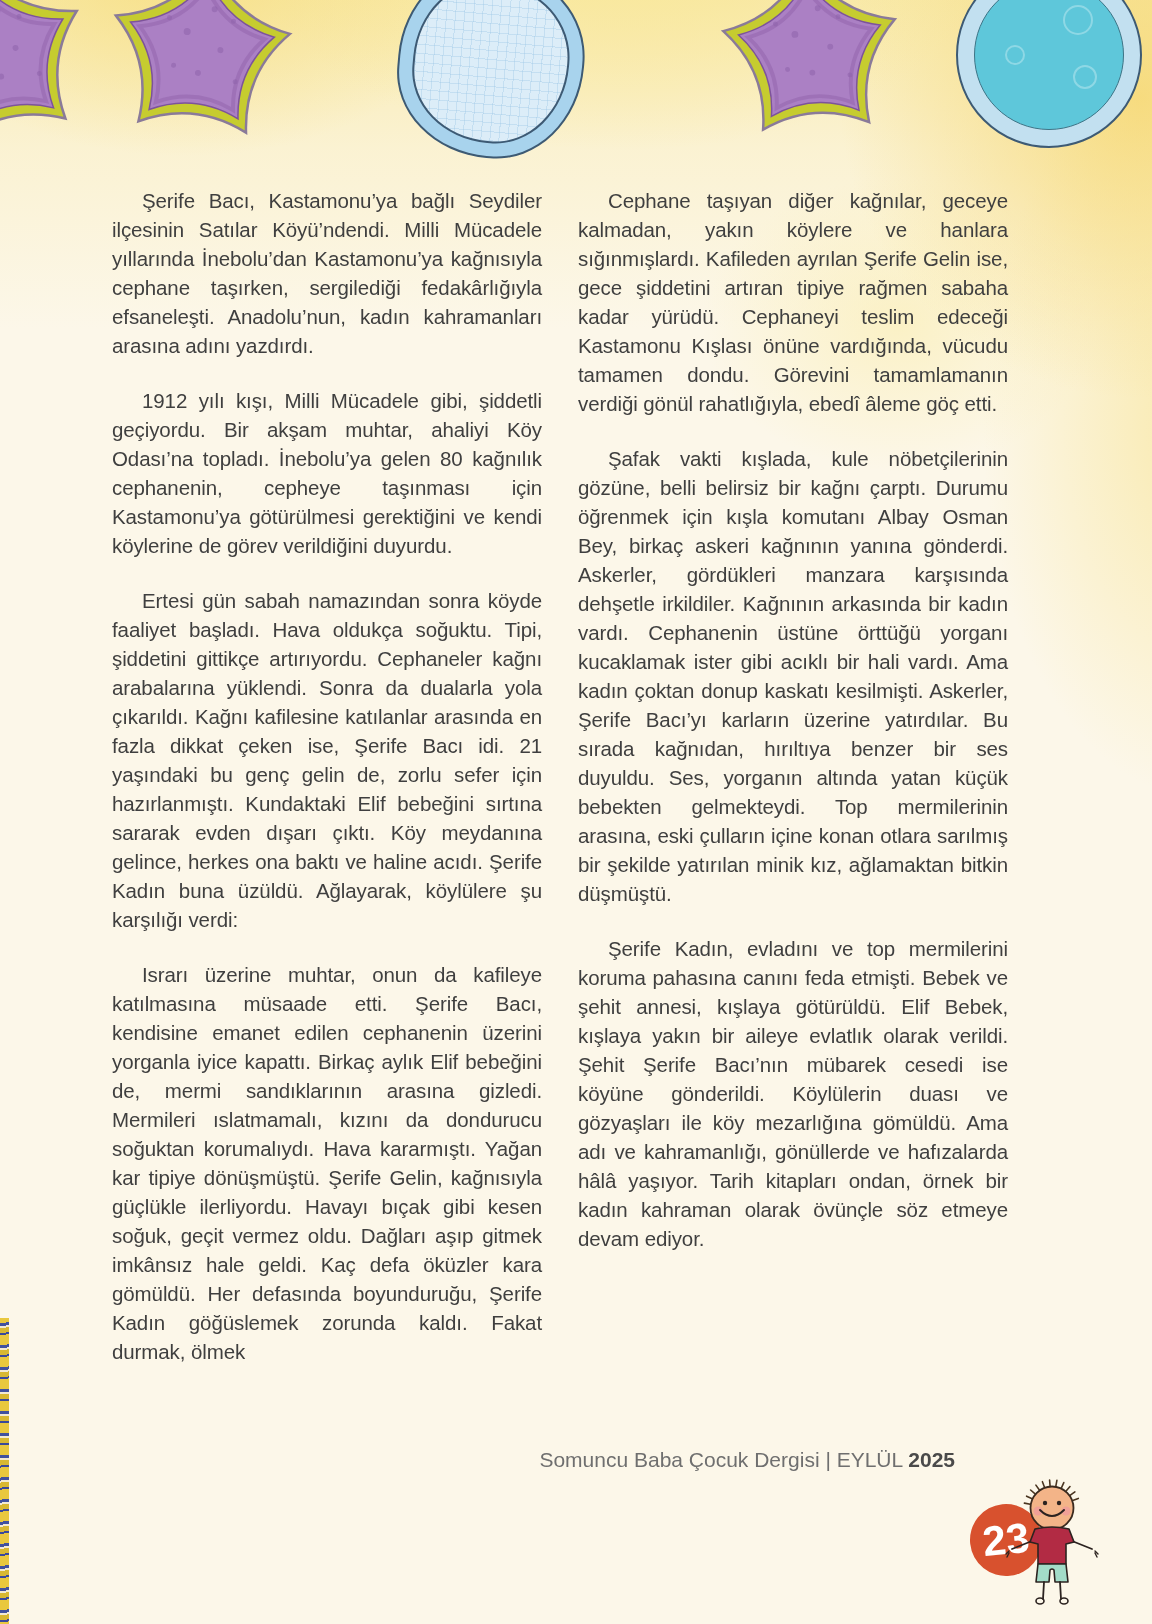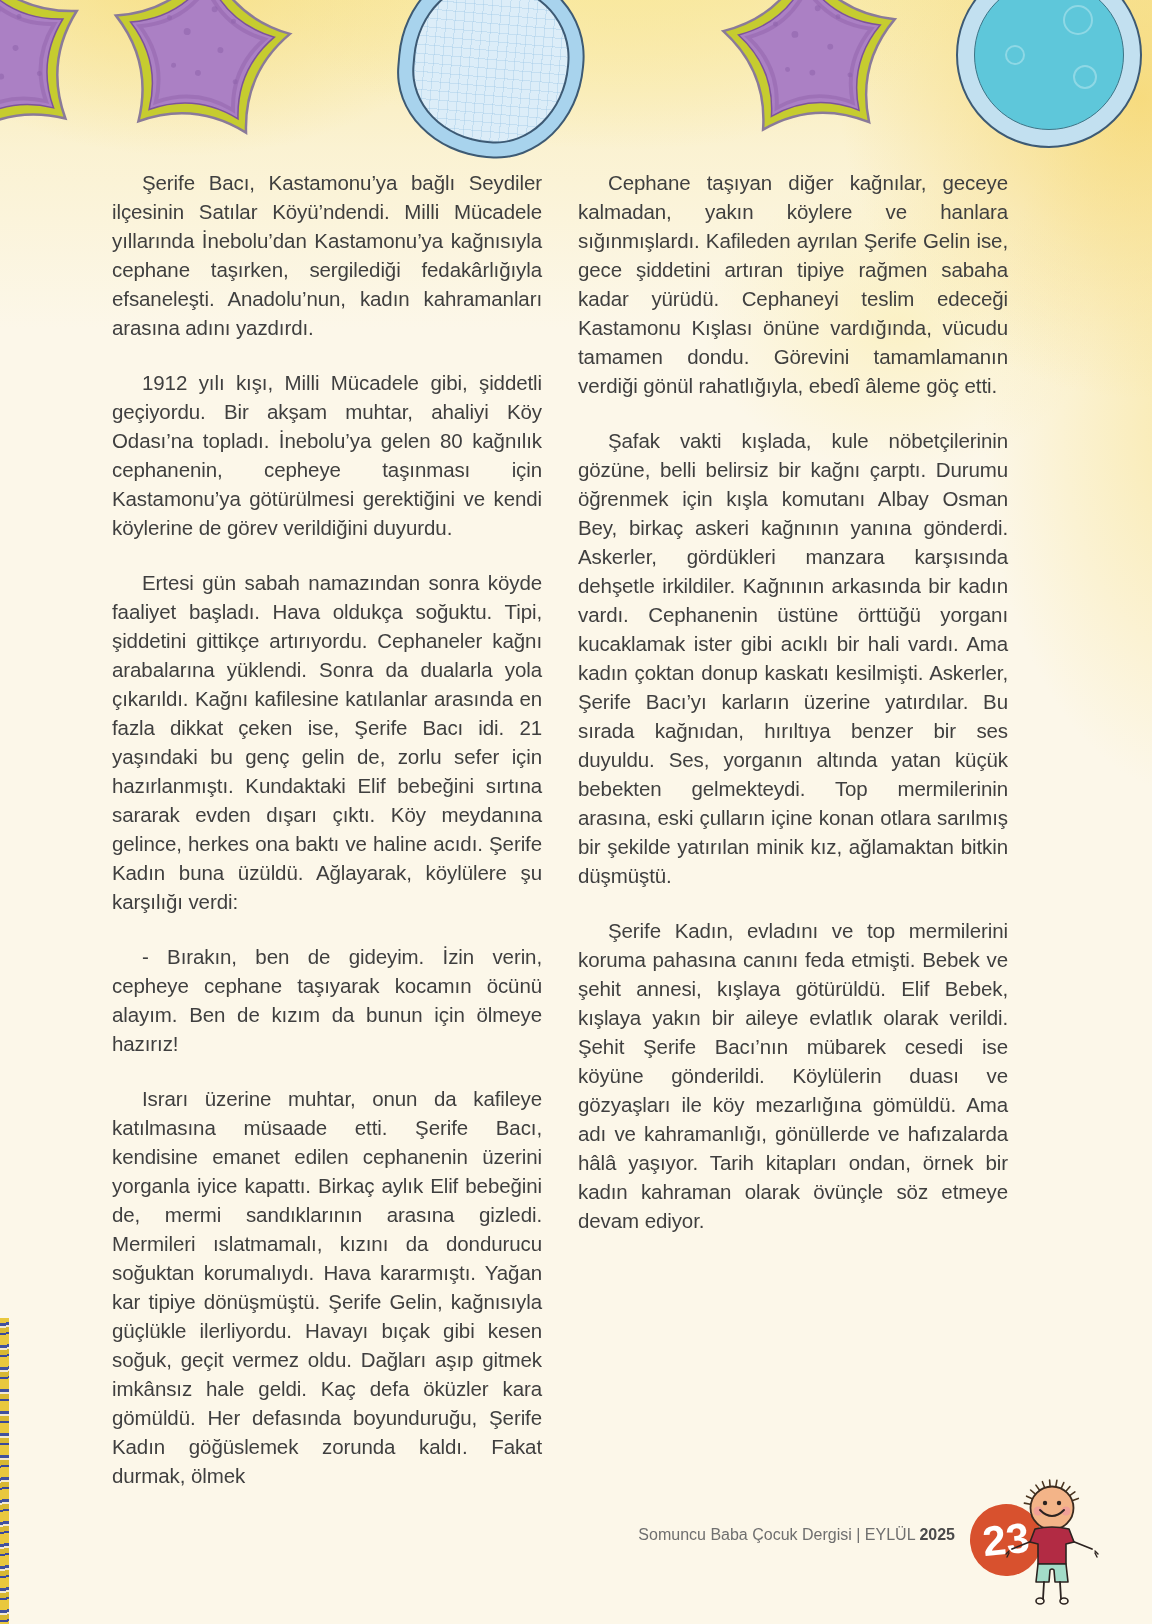--- a/index.html
+++ b/index.html
@@ -12,21 +12,21 @@
       radial-gradient(ellipse 430px 270px at 16% -2%, rgba(247,222,128,.80), rgba(247,222,128,0) 70%),
       radial-gradient(ellipse 520px 300px at 54% -4%, rgba(249,231,152,.95), rgba(249,231,152,0) 72%),
       radial-gradient(ellipse 430px 430px at 99% 6%, rgba(246,216,115,.85), rgba(246,216,115,0) 70%),
       radial-gradient(ellipse 300px 520px at 104% 26%, rgba(248,228,148,.70), rgba(248,228,148,0) 72%),
       radial-gradient(ellipse 280px 210px at 78% 20%, rgba(250,236,168,.55), rgba(250,236,168,0) 70%),
       linear-gradient(180deg, rgba(248,233,168,.9) 0px, rgba(248,233,168,.35) 150px, rgba(248,233,168,0) 330px);
     font-family:"Liberation Sans", sans-serif;
   }
   .deco{position:absolute;}
   .article{
-    position:absolute; left:112px; top:168px; width:896px;
+    position:absolute; left:112px; top:186px; width:896px;
     display:flex; gap:36px;
     color:#3f3f3f;
   }
   .col{width:430px;}
   .col p{
     margin:0 0 26px 0;
     font-size:20.5px; line-height:29px;
     text-align:justify; text-indent:30px;
     letter-spacing:-0.1px;
   }
@@ -52,22 +52,22 @@
   .circle-inner{
     position:absolute; left:16px; top:16px; right:16px; bottom:16px;
     background:#5ec7da; border:1.5px solid #3d7486; border-radius:50%;
     overflow:hidden;
   }
   .swirl{position:absolute; border:2px solid rgba(255,255,255,.30); border-radius:50%;}
   .swirl.s1{width:26px;height:26px;left:88px;top:24px;}
   .swirl.s2{width:16px;height:16px;left:30px;top:64px;}
   .swirl.s3{width:20px;height:20px;left:98px;top:84px;}
   .footer{
-    position:absolute; top:1526px; right:197px;
-    font-size:16px; color:#6f6f6f; white-space:nowrap;
+    position:absolute; top:1448px; right:197px;
+    font-size:21px; color:#6f6f6f; white-space:nowrap;
   }
   .footer .year{font-weight:bold; color:#4a4a4a;}
   .badge{
     position:absolute; left:970px; top:1504px; width:72px; height:72px;
     background:#d8512e; border-radius:50%;
     display:flex; align-items:center; justify-content:center;
     color:#ffffff; font-size:42px; font-weight:bold;
     transform:rotate(-6deg);
   }
   .mascot{position:absolute; left:1000px; top:1468px;}
@@ -131,21 +131,20 @@
       <div class="swirl s2"></div>
       <div class="swirl s3"></div>
     </div>
   </div>
 
   <div class="article">
     <div class="col">
       <p>Şerife Bacı, Kastamonu’ya bağlı Seydiler ilçesinin Satılar Köyü’ndendi. Milli Mücadele yıllarında İnebolu’dan Kastamonu’ya kağnısıyla cephane taşırken, sergilediği fedakârlığıyla efsaneleşti. Anadolu’nun, kadın kahramanları arasına adını yazdırdı.</p>
       <p>1912 yılı kışı, Milli Mücadele gibi, şiddetli geçiyordu. Bir akşam muhtar, ahaliyi Köy Odası’na topladı. İnebolu’ya gelen 80 kağnılık cephanenin, cepheye taşınması için Kastamonu’ya götürülmesi gerektiğini ve kendi köylerine de görev verildiğini duyurdu.</p>
       <p>Ertesi gün sabah namazından sonra köyde faaliyet başladı. Hava oldukça soğuktu. Tipi, şiddetini gittikçe artırıyordu. Cephaneler kağnı arabalarına yüklendi. Sonra da dualarla yola çıkarıldı. Kağnı kafilesine katılanlar arasında en fazla dikkat çeken ise, Şerife Bacı idi. 21 yaşındaki bu genç gelin de, zorlu sefer için hazırlanmıştı. Kundaktaki Elif bebeğini sırtına sararak evden dışarı çıktı. Köy meydanına gelince, herkes ona baktı ve haline acıdı. Şerife Kadın buna üzüldü. Ağlayarak, köylülere şu karşılığı verdi:</p>
-      <p>- Bırakın, ben de gideyim. İzin verin, cepheye cephane taşıyarak kocamın öcünü alayım. Ben de kızım da bunun için ölmeye hazırız!</p>
       <p>Israrı üzerine muhtar, onun da kafileye katılmasına müsaade etti. Şerife Bacı, kendisine emanet edilen cephanenin üzerini yorganla iyice kapattı. Birkaç aylık Elif bebeğini de, mermi sandıklarının arasına gizledi. Mermileri ıslatmamalı, kızını da dondurucu soğuktan korumalıydı. Hava kararmıştı. Yağan kar tipiye dönüşmüştü. Şerife Gelin, kağnısıyla güçlükle ilerliyordu. Havayı bıçak gibi kesen soğuk, geçit vermez oldu. Dağları aşıp gitmek imkânsız hale geldi. Kaç defa öküzler kara gömüldü. Her defasında boyunduruğu, Şerife Kadın göğüslemek zorunda kaldı. Fakat durmak, ölmek</p>
     </div>
     <div class="col">
       <p>Cephane taşıyan diğer kağnılar, geceye kalmadan, yakın köylere ve hanlara sığınmışlardı. Kafileden ayrılan Şerife Gelin ise, gece şiddetini artıran tipiye rağmen sabaha kadar yürüdü. Cephaneyi teslim edeceği Kastamonu Kışlası önüne vardığında, vücudu tamamen dondu. Görevini tamamlamanın verdiği gönül rahatlığıyla, ebedî âleme göç etti.</p>
       <p>Şafak vakti kışlada, kule nöbetçilerinin gözüne, belli belirsiz bir kağnı çarptı. Durumu öğrenmek için kışla komutanı Albay Osman Bey, birkaç askeri kağnının yanına gönderdi. Askerler, gördükleri manzara karşısında dehşetle irkildiler. Kağnının arkasında bir kadın vardı. Cephanenin üstüne örttüğü yorganı kucaklamak ister gibi acıklı bir hali vardı. Ama kadın çoktan donup kaskatı kesilmişti. Askerler, Şerife Bacı’yı karların üzerine yatırdılar. Bu sırada kağnıdan, hırıltıya benzer bir ses duyuldu. Ses, yorganın altında yatan küçük bebekten gelmekteydi. Top mermilerinin arasına, eski çulların içine konan otlara sarılmış bir şekilde yatırılan minik kız, ağlamaktan bitkin düşmüştü.</p>
       <p>Şerife Kadın, evladını ve top mermilerini koruma pahasına canını feda etmişti. Bebek ve şehit annesi, kışlaya götürüldü. Elif Bebek, kışlaya yakın bir aileye evlatlık olarak verildi. Şehit Şerife Bacı’nın mübarek cesedi ise köyüne gönderildi. Köylülerin duası ve gözyaşları ile köy mezarlığına gömüldü. Ama adı ve kahramanlığı, gönüllerde ve hafızalarda hâlâ yaşıyor. Tarih kitapları ondan, örnek bir kadın kahraman olarak övünçle söz etmeye devam ediyor.</p>
     </div>
   </div>
 
   <div class="footer">

